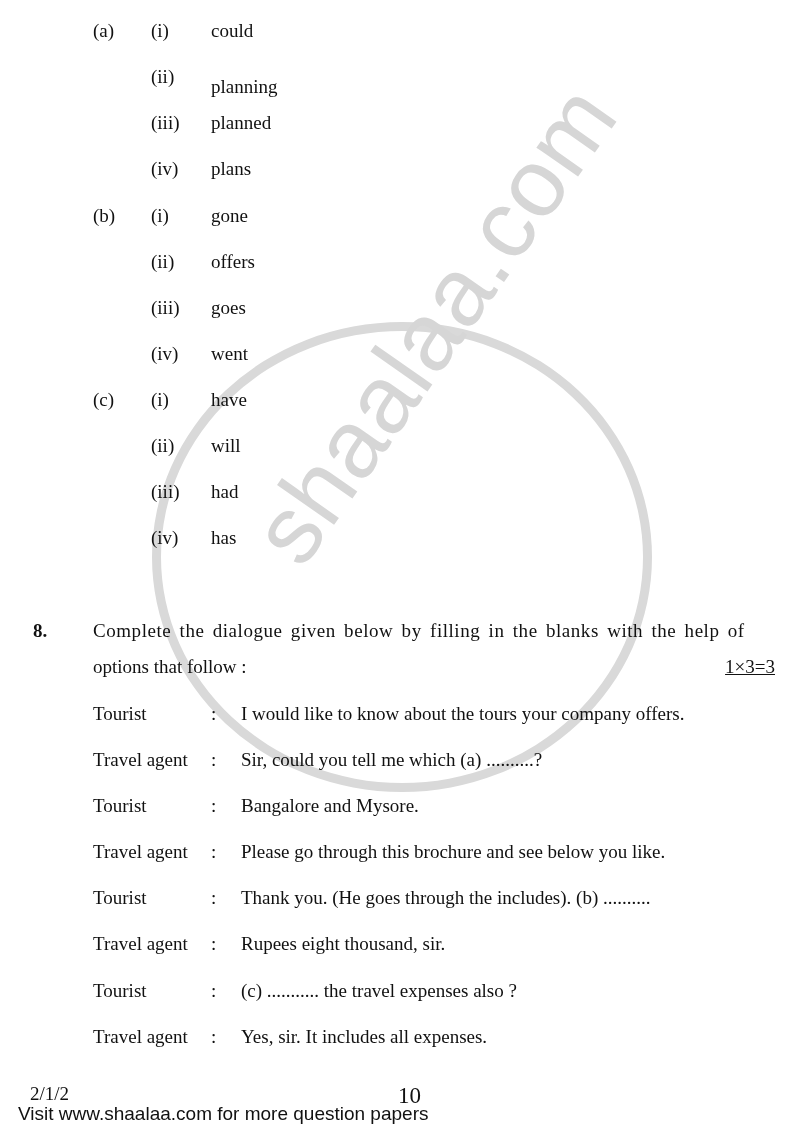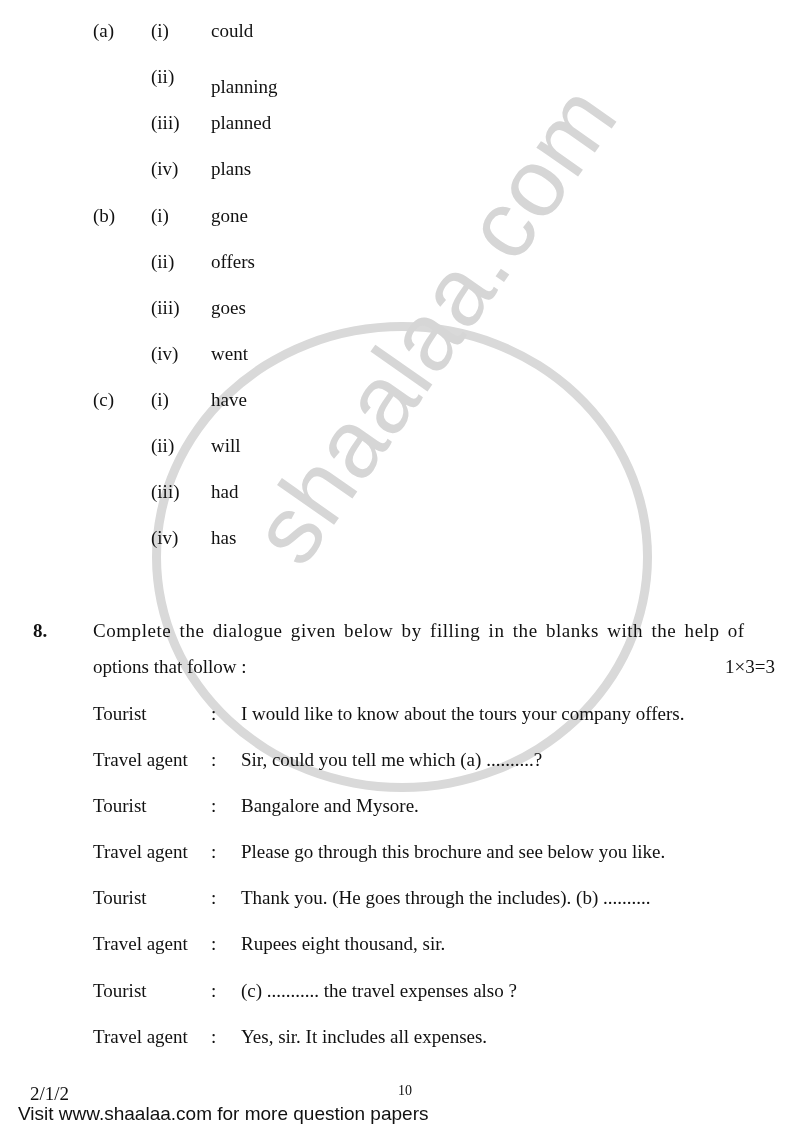--- a/index.html
+++ b/index.html
@@ -9,26 +9,26 @@
   .watermark-circle { position:absolute; left:152px; top:322px; width:500px; height:470px;
         border:9px solid #d9d9d9; border-radius:50%; box-sizing:border-box; }
   .watermark-text { position:absolute; left:230px; top:520px; font-family:"Liberation Sans", sans-serif;
         font-size:96px; color:#d6d6d6; transform:rotate(-55deg); transform-origin:left top;
         letter-spacing:1px; }
   .content { position:absolute; left:0; top:0; width:800px; height:1141px; }
   .opt-letter { left:93px; }
   .opt-num { left:151px; }
   .opt-word { left:211px; }
   .qnum { left:33px; font-weight:bold; }
-  .marks { right:25px; }
+  .marks { right:25px;text-decoration:underline; }
   .speaker { left:93px; }
   .colon { left:211px; }
   .line { left:241px; }
   .footer-code { left:30px; top:1083px; font-size:19px; }
-  .footer-page { left:398px; top:1083px; font-size:14px; }
+  .footer-page { left:398px; top:1083px; font-size:23px; }
   .visit { left:18px; top:1103px; font-family:"Liberation Sans", sans-serif; font-size:19px; }
 </style>
 </head>
 <body>
 
 <div class="watermark-circle"></div>
 <div class="watermark-text abs">shaalaa.com</div>
 
 <div class="content">
 

